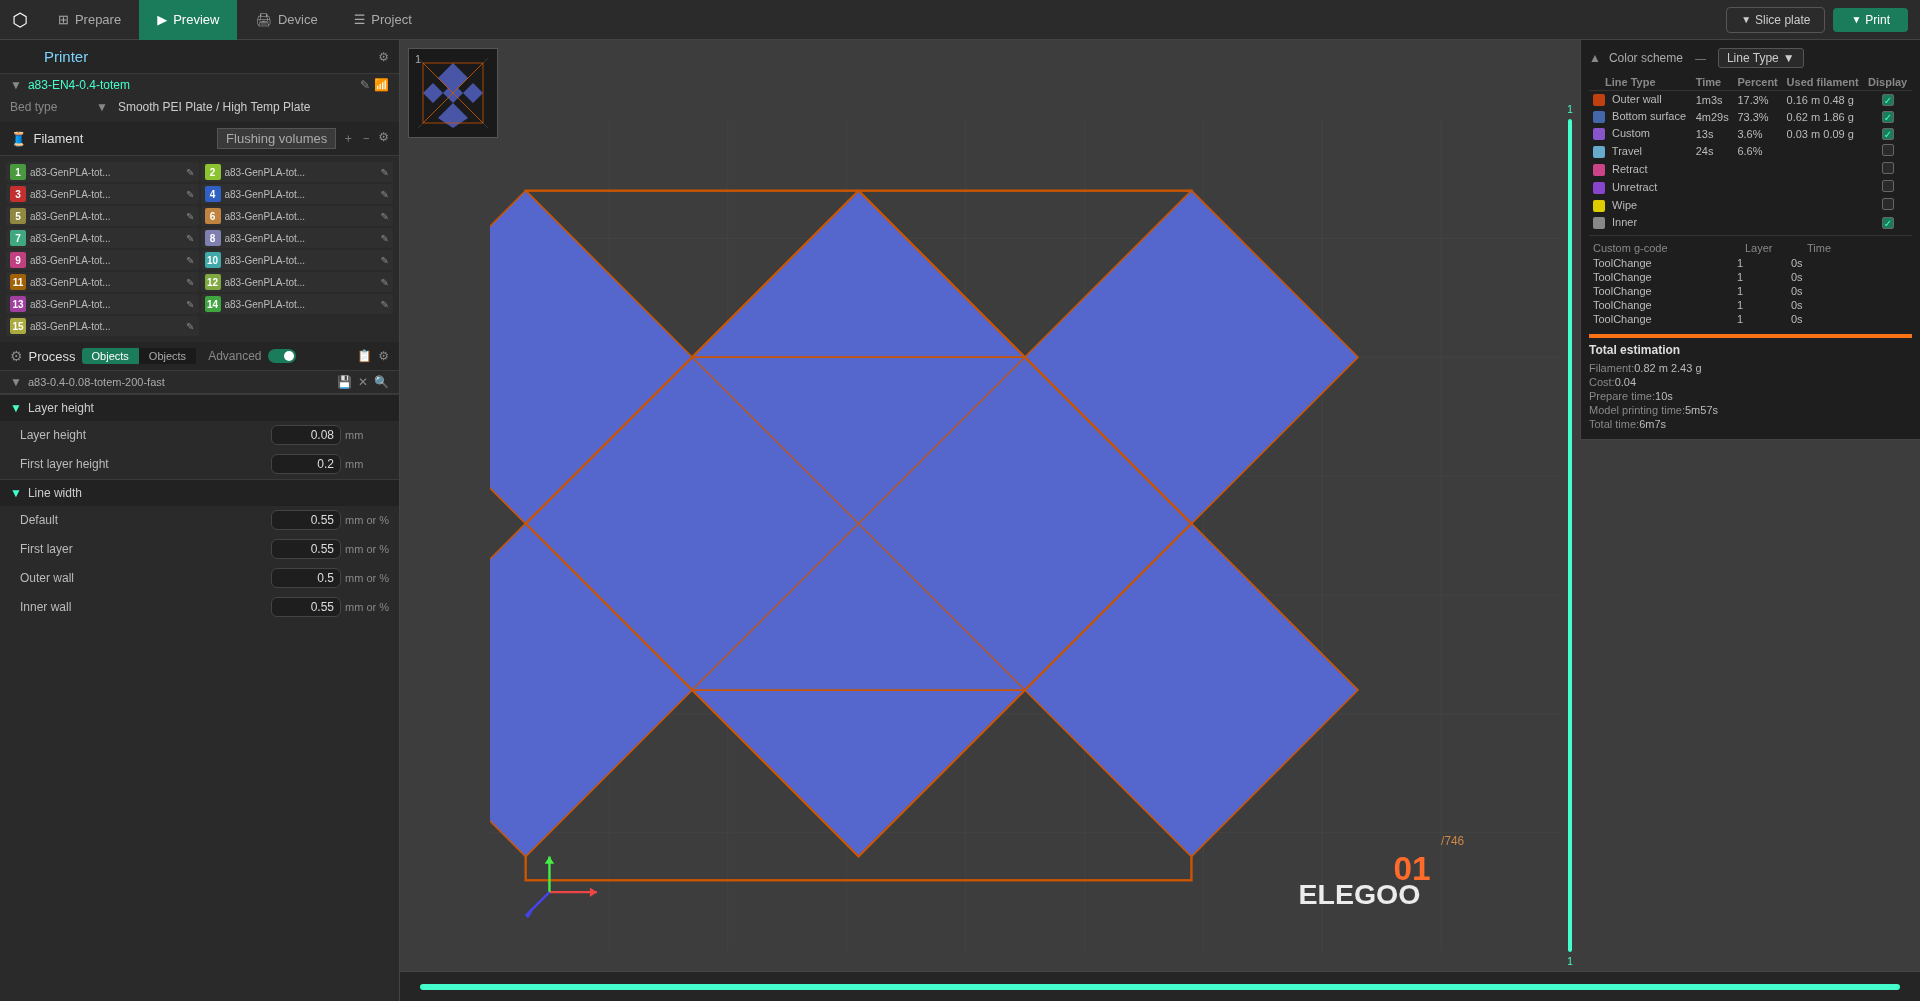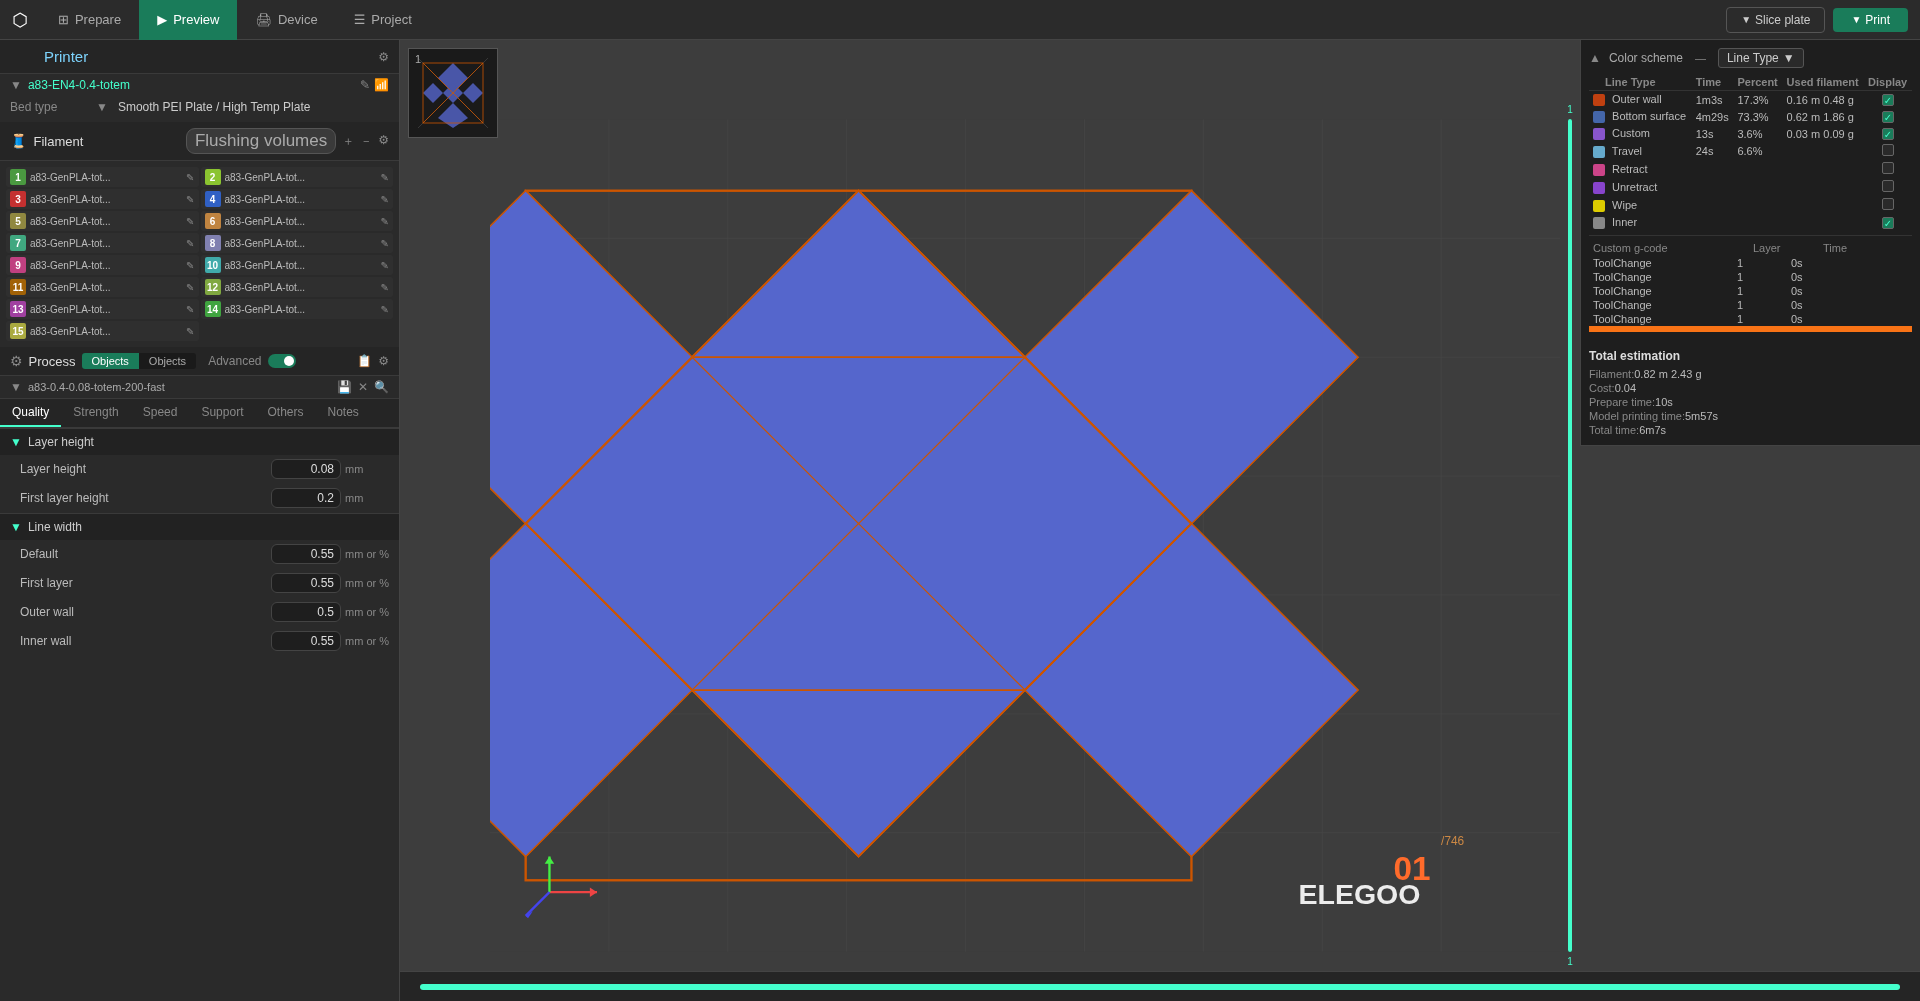--- a/index.html
+++ b/index.html
@@ -30,21 +30,21 @@
     .printer-name { color: #4fc; font-size: 12px; flex: 1; }
     .printer-icons { display: flex; gap: 4px; color: #888; }
 
     .bed-row { display: flex; align-items: center; padding: 4px 10px 8px; gap: 6px; }
     .bed-label { color: #888; font-size: 12px; width: 80px; }
     .bed-value { color: #ccc; font-size: 12px; }
 
     
     .filament-header { display: flex; align-items: center; padding: 6px 10px; gap: 6px; border-bottom: 1px solid #3a3a3a; background: #252525; }
     .filament-title { font-size: 13px; color: #ddd; font-weight: 500; flex: 1; }
-    .flush-btn { background: #3a3a3a; border: 1px solid #555; color: #aaa; padding: 2px 8px; border-radius: 9px; font-size: 17px; cursor: pointer; }
+    .flush-btn { background: #3a3a3a; border: 1px solid #555; color: #aaa; padding: 2px 8px; border-radius: 0; font-size: 13px; cursor: pointer; }
     .filament-actions { display: flex; gap: 6px; color: #888; }
 
     .filament-grid { display: grid; grid-template-columns: 1fr 1fr; gap: 2px; padding: 6px; }
     .filament-item { display: flex; align-items: center; gap: 4px; padding: 2px 4px; background: #2f2f2f; border-radius: 2px; }
     .filament-num { width: 16px; height: 16px; border-radius: 2px; display: flex; align-items: center; justify-content: center; font-size: 10px; font-weight: bold; color: #fff; flex-shrink: 0; }
     .filament-label { font-size: 10px; color: #bbb; flex: 1; white-space: nowrap; overflow: hidden; text-overflow: ellipsis; }
     .filament-icon { color: #888; font-size: 10px; }
 
     
     .process-header { display: flex; align-items: center; padding: 6px 10px; gap: 6px; border-bottom: 1px solid #3a3a3a; background: #252525; }
@@ -86,24 +86,24 @@
     
     .color-scheme-panel { position: absolute; top: 0; right: 0; width: 340px; background: #1e1e1e; border-left: 1px solid #444; border-bottom: 1px solid #444; padding: 8px; z-index: 20; }
     .cs-header { display: flex; align-items: center; gap: 8px; margin-bottom: 6px; }
     .cs-title { font-size: 12px; color: #aaa; }
     .cs-dropdown { display: flex; align-items: center; gap: 4px; background: #2a2a2a; border: 1px solid #555; padding: 2px 8px; border-radius: 3px; cursor: pointer; color: #ccc; font-size: 12px; }
     .cs-table { width: 100%; border-collapse: collapse; font-size: 11px; }
     .cs-table th { color: #888; text-align: left; padding: 2px 4px; border-bottom: 1px solid #333; }
     .cs-table td { padding: 2px 4px; color: #bbb; }
     .cs-color { width: 12px; height: 12px; border-radius: 2px; display: inline-block; }
     .cs-separator { border-top: 1px solid #333; margin: 4px 0; }
-    .cs-sub-header { display: grid; grid-template-columns: 140px 50px 1fr; gap: 20px; color: #888; font-size: 11px; padding: 2px 4px; }
+    .cs-sub-header { display: grid; grid-template-columns: 140px 50px 1fr; gap: 12px; color: #888; font-size: 11px; padding: 2px 4px; }
     .cs-sub-row { display: grid; grid-template-columns: 140px 50px 1fr; gap: 4px; padding: 1px 4px; color: #bbb; font-size: 11px; }
 
-    .estimation-block { border-top: 6px solid #f97316; padding-top: 17px; }
+    .estimation-block { margin-top: 8px; border-top: 4px solid #f97316; padding-top: 5px; }
     .est-title { color: #ddd; font-size: 12px; font-weight: bold; margin-bottom: 4px; }
     .est-row { display: flex; font-size: 11px; color: #bbb; padding: 1px 0; }
     .est-label { color: #888; }
 
     
     .bottom-bar { position: absolute; bottom: 0; left: 0; right: 0; height: 30px; background: #252525; border-top: 1px solid #444; display: flex; align-items: center; padding: 0 10px; }
     .progress-track { flex: 1; height: 6px; background: #1a1a1a; border-radius: 3px; margin: 0 10px; }
     .progress-fill { height: 6px; background: #4fc; border-radius: 3px; }
 
     
@@ -269,28 +269,20 @@
     <div class="process-preset">
       <span style="color:#888">▼</span>
       <span class="preset-name">a83-0.4-0.08-totem-200-fast</span>
       <div class="preset-icons">
         <span>💾</span>
         <span>✕</span>
         <span>🔍</span>
       </div>
     </div>
 
-    <div class="quality-tabs" id="quality-tabs-bar">
-        <div class="quality-tab active">Quality</div>
-        <div class="quality-tab">Strength</div>
-        <div class="quality-tab">Speed</div>
-        <div class="quality-tab">Support</div>
-        <div class="quality-tab">Others</div>
-        <div class="quality-tab">Notes</div>
-      </div>
 
     <div class="settings-area">
 
       <div class="settings-group-header">
         <span style="color:#4fc">▼</span>
         <span class="settings-group-title">Layer height</span>
       </div>
       <div class="settings-row">
         <span class="settings-label">Layer height</span>
         <input class="settings-value" type="text" value="0.08" style="">

